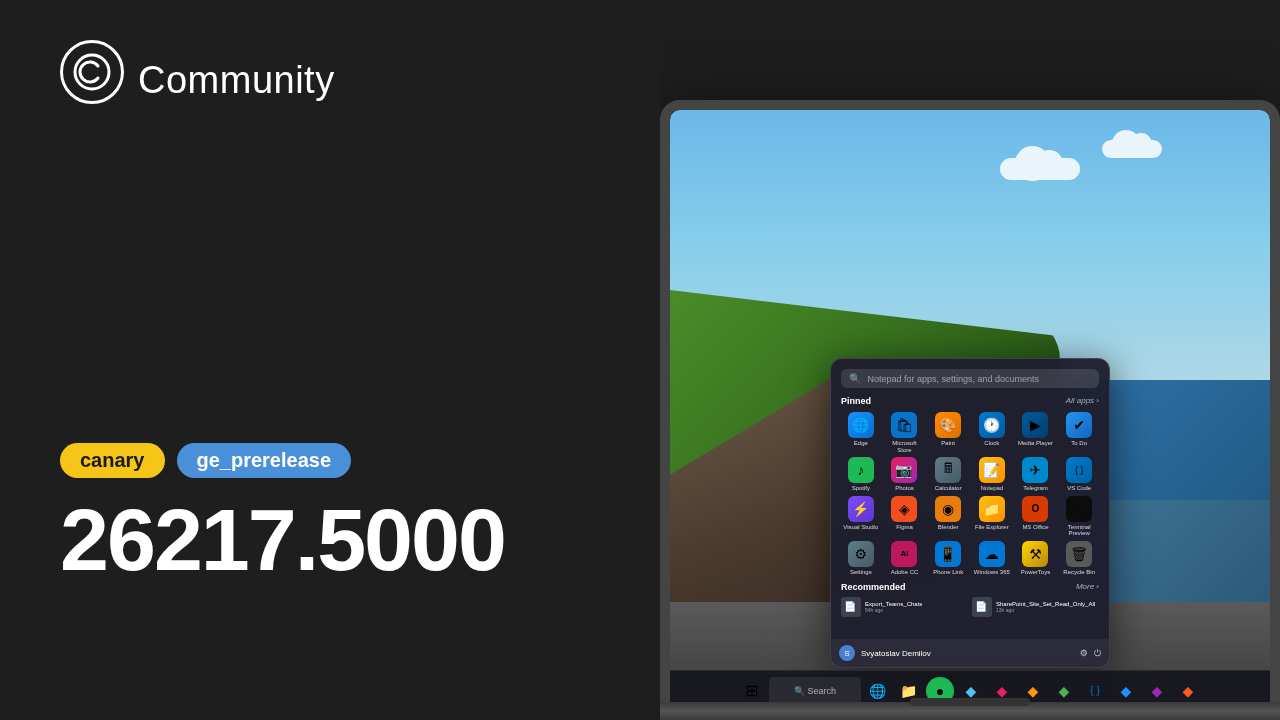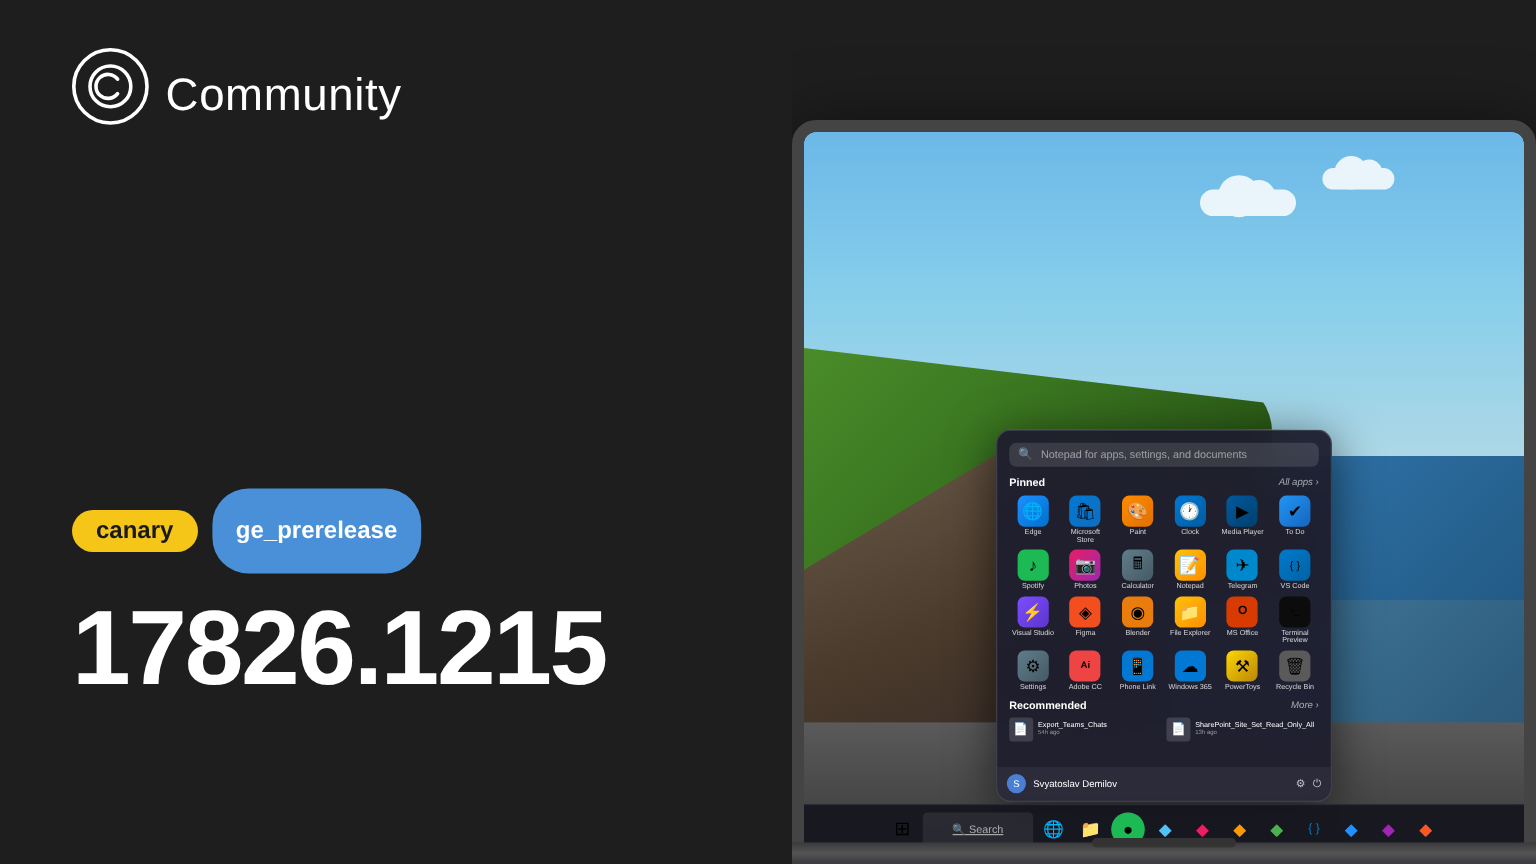--- a/index.html
+++ b/index.html
@@ -71,21 +71,21 @@
       font-size: 20px;
       padding: 6px 20px;
       border-radius: 30px;
     }
 
     .badge-prerelease {
       background-color: #4a90d9;
       color: #ffffff;
       font-weight: 700;
       font-size: 20px;
-      padding: 24px 20px;
+      padding: 6px 20px;
       border-radius: 30px;
     }
 
     .version-number {
       font-size: 88px;
       font-weight: 600;
       color: #ffffff;
       line-height: 1;
       letter-spacing: -2px;
       margin-bottom: 16px;
@@ -449,21 +449,21 @@
     .icon-notepad { background: linear-gradient(135deg, #ffc107, #ff8f00); }
     .icon-telegram { background: #0088cc; }
     .icon-vscode { background: linear-gradient(135deg, #007acc, #0062a3); }
     .icon-vs { background: linear-gradient(135deg, #7c4dff, #5c35cc); }
     .icon-figma { background: #f24e1e; }
     .icon-blender { background: #e87d0d; }
     .icon-files { background: linear-gradient(135deg, #ffc107, #ff8f00); }
     .icon-msoffice { background: #d83b01; }
     .icon-terminal { background: #0c0c0c; }
     .icon-settings { background: linear-gradient(135deg, #607d8b, #455a64); }
-    .icon-adobe { background: #ef4444; }
+    .icon-adobe { background: #be185d; }
     .icon-phone { background: #0078d4; }
     .icon-windows { background: #0078d4; }
     .icon-powertoys { background: linear-gradient(135deg, #ffd700, #b8860b); }
     .icon-recycle { background: #5a5a5a; }
   </style>
 </head>
 <body>
 
 <div class="left-panel">
   <div class="logo-area">
@@ -474,21 +474,21 @@
       </svg>
     </div>
     <span class="logo-text">Community</span>
   </div>
 
   <div class="content-area">
     <div class="badges">
       <span class="badge-canary">canary</span>
       <span class="badge-prerelease">ge_prerelease</span>
     </div>
-    <div class="version-number">17826.1215</div>
+    <div class="version-number">26217.5000</div>
   </div>
 </div>
 
 <div class="right-panel">
   <div class="laptop-container">
     <div class="laptop-outer">
       <div class="camera-dot"></div>
       <div class="laptop-screen">
 
         <div class="win11-desktop">
@@ -657,21 +657,21 @@
               <span class="user-name">Svyatoslav Demilov</span>
               <div class="user-icons">
                 <span class="user-icon">⚙</span>
                 <span class="user-icon">⏻</span>
               </div>
             </div>
           </div>
 
           <div class="taskbar">
             <div class="taskbar-icon" style="font-size:16px;">⊞</div>
-            <div class="taskbar-icon" style="background:rgba(255,255,255,0.08); width:92px; font-size:9px; color:rgba(255,255,255,0.6);text-decoration:underline;">🔍 Search</div>
+            <div class="taskbar-icon" style="background:rgba(255,255,255,0.08); width:92px; font-size:9px; color:rgba(255,255,255,0.6);">🔍 Search</div>
             <div class="taskbar-icon">🌐</div>
             <div class="taskbar-icon">📁</div>
             <div class="taskbar-icon" style="background:#1db954; border-radius:50%;">●</div>
             <div class="taskbar-icon" style="color:#4fc3f7;">◆</div>
             <div class="taskbar-icon" style="color:#e91e63;">◆</div>
             <div class="taskbar-icon" style="color:#ff9800;">◆</div>
             <div class="taskbar-icon" style="color:#4caf50;">◆</div>
             <div class="taskbar-icon" style="color:#007acc; font-size:10px;">{ }</div>
             <div class="taskbar-icon" style="color:#1e90ff;">◆</div>
             <div class="taskbar-icon" style="color:#9c27b0;">◆</div>

